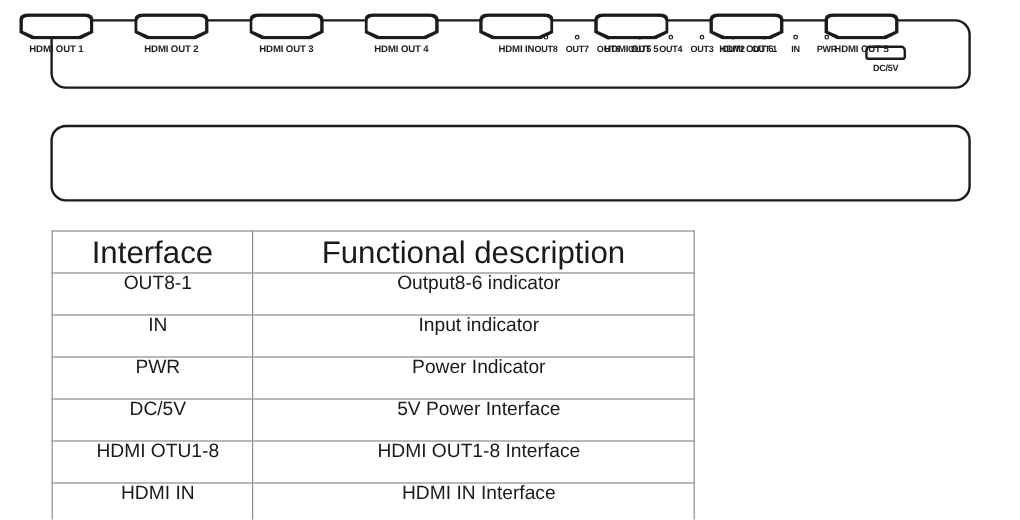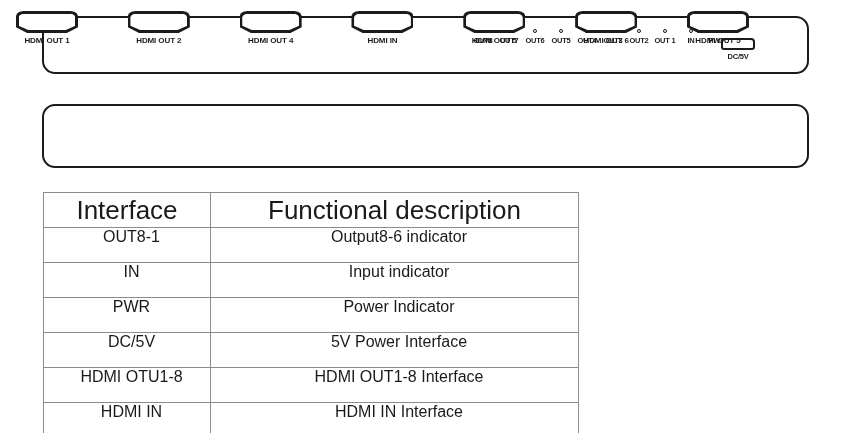--- a/index.html
+++ b/index.html
@@ -24,21 +24,21 @@
     width: 767px;
     height: 58px;
     border: 2.5px solid #1b1b1b;
     border-radius: 13px;
     box-sizing: border-box;
     background: #ffffff;
   }
 
   #led-cluster {
     position: absolute;
-    left: 470px;
+    left: 442px;
     top: 29px;
     display: flex;
     align-items: center;
   }
   .led-unit {
     width: 26px;
     display: flex;
     flex-direction: column;
     align-items: center;
   }
@@ -234,20 +234,24 @@
     <div class="hdmi-unit">
       <div class="hdmi-shape"></div>
       <div class="hdmi-label">HDMI OUT 1</div>
     </div>
     <div class="hdmi-unit">
       <div class="hdmi-shape"></div>
       <div class="hdmi-label">HDMI OUT 2</div>
     </div>
     <div class="hdmi-unit">
       <div class="hdmi-shape"></div>
+      <div class="hdmi-label">HDMI OUT 3</div>
+    </div>
+    <div class="hdmi-unit">
+      <div class="hdmi-shape"></div>
       <div class="hdmi-label">HDMI OUT 4</div>
     </div>
     <div class="hdmi-unit">
       <div class="hdmi-shape"></div>
       <div class="hdmi-label">HDMI IN</div>
     </div>
     <div class="hdmi-unit">
       <div class="hdmi-shape"></div>
       <div class="hdmi-label">HDMI OUT 5</div>
     </div>

